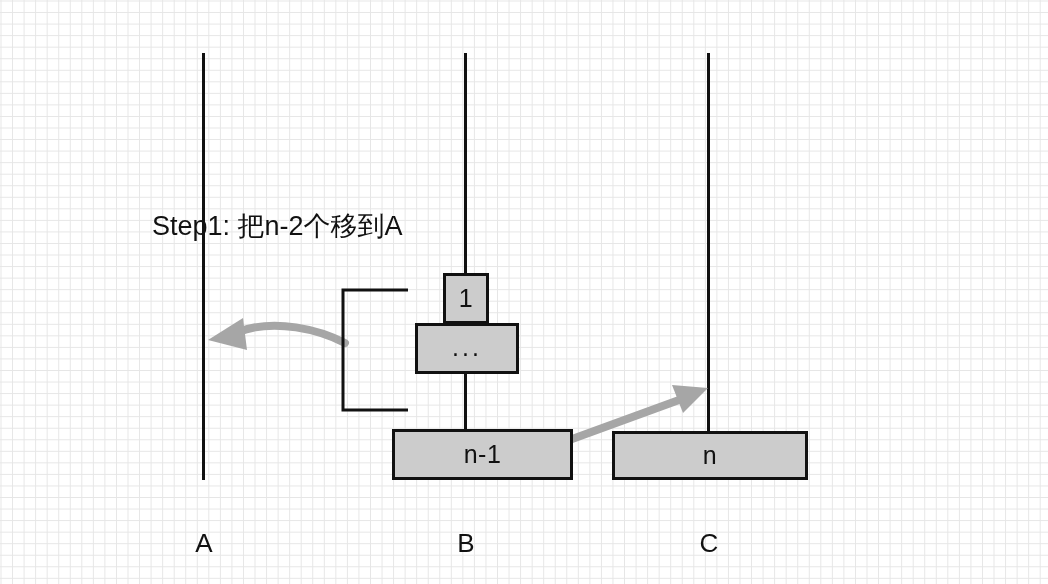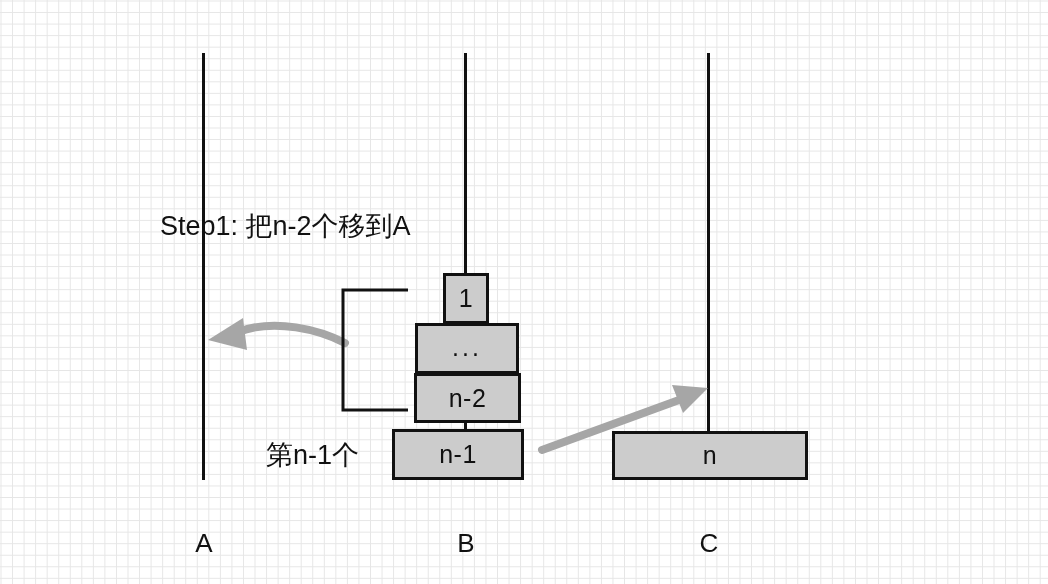--- a/index.html
+++ b/index.html
@@ -55,21 +55,20 @@
     font-family: "Liberation Sans", sans-serif;
     text-align: center;
     width: 60px;
   }
   .caption {
     position: absolute;
     color: #111111;
     font-size: 27px;
     font-family: "Liberation Sans", sans-serif;
     white-space: nowrap;
-    margin-left: 8px;
   }
   .svg-layer {
     position: absolute;
     left: 0;
     top: 0;
     width: 1048px;
     height: 584px;
     pointer-events: none;
   }
   .watermark {
@@ -106,29 +105,27 @@
 
     <g stroke="#111111" stroke-width="3" fill="none">
       <path d="M 408 290 L 343 290 L 343 410 L 408 410"></path>
     </g>
   </svg>
 
   <div class="block" style="left:443px; top:273px; width:46px; height:51px;">1</div>
 
   <div class="block dots" style="left:415px; top:323px; width:104px; height:51px;">...</div>
 
-  <div class="block" style="left:414px; top:373px; width:107px; height:50px;">n-2</div>
 
-  <div class="block" style="left:392px; top:429px; width:132px; height:51px;">n-1</div>
+  <div class="block" style="left:392px; top:429px; width:181px; height:51px;">n-1</div>
 
   <div class="block" style="left:612px; top:431px; width:196px; height:49px;">n</div>
 
   <div class="caption" style="left:152px; top:208px;">Step1: 把n-2个移到A</div>
 
 
-  <div class="caption" style="left:258px; top:437px;">第n-1个</div>
 
   <div class="pole-label" style="left:174px; top:528px;">A</div>
   <div class="pole-label" style="left:436px; top:528px;">B</div>
   <div class="pole-label" style="left:679px; top:528px;">C</div>
 
 
 </div>
 
 </body></html>

